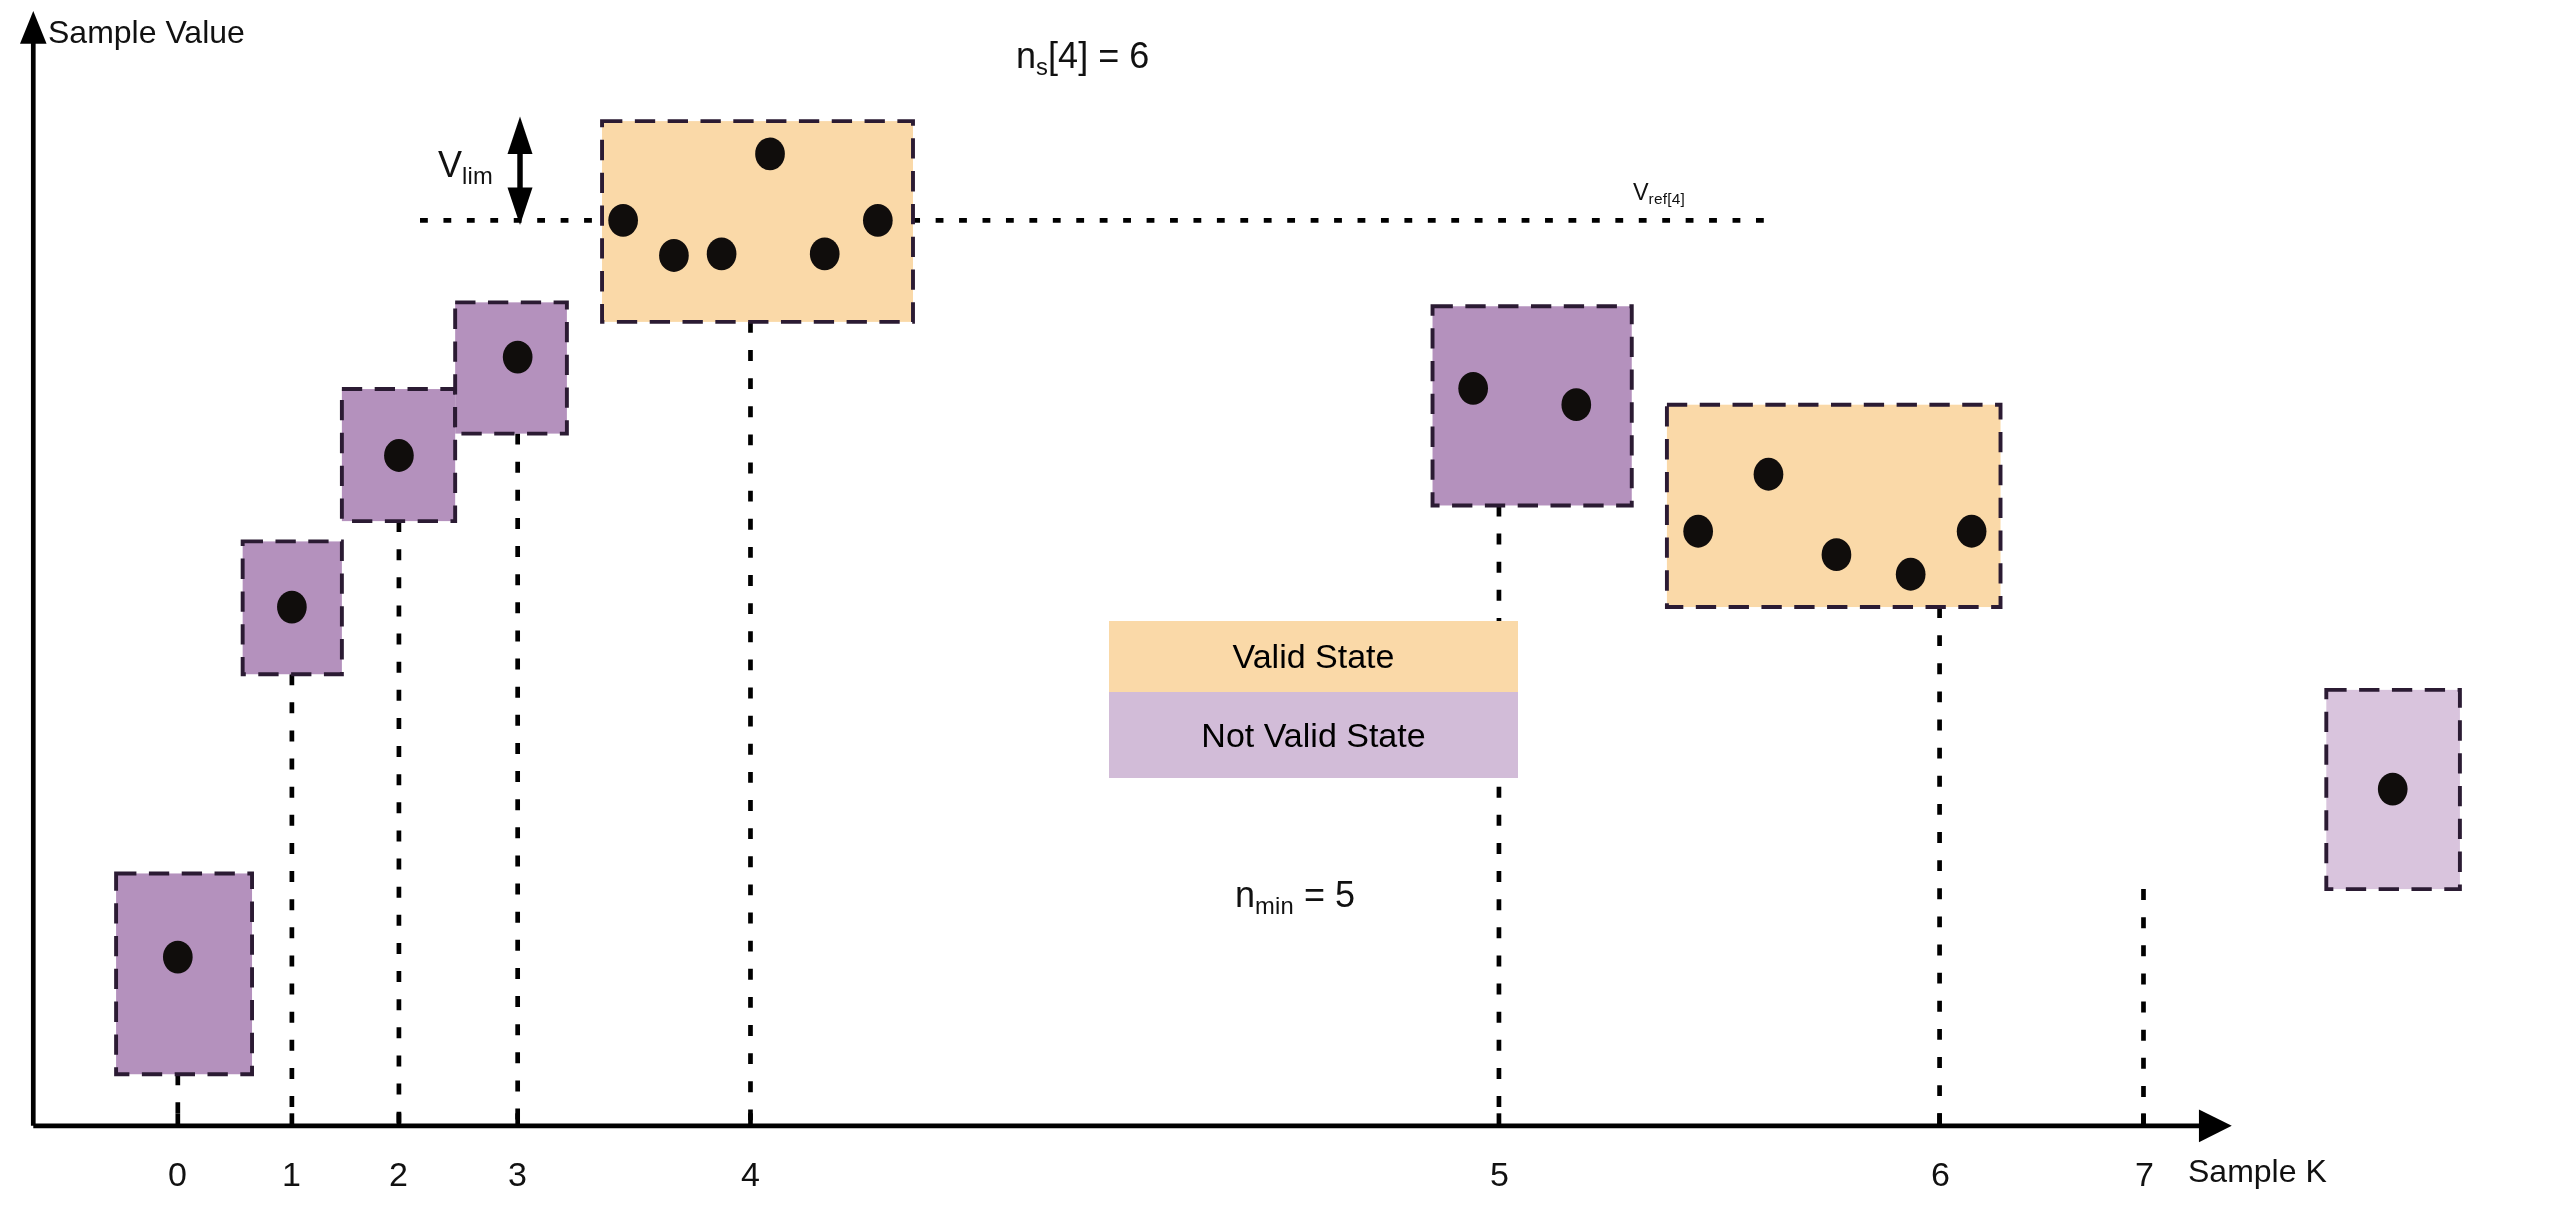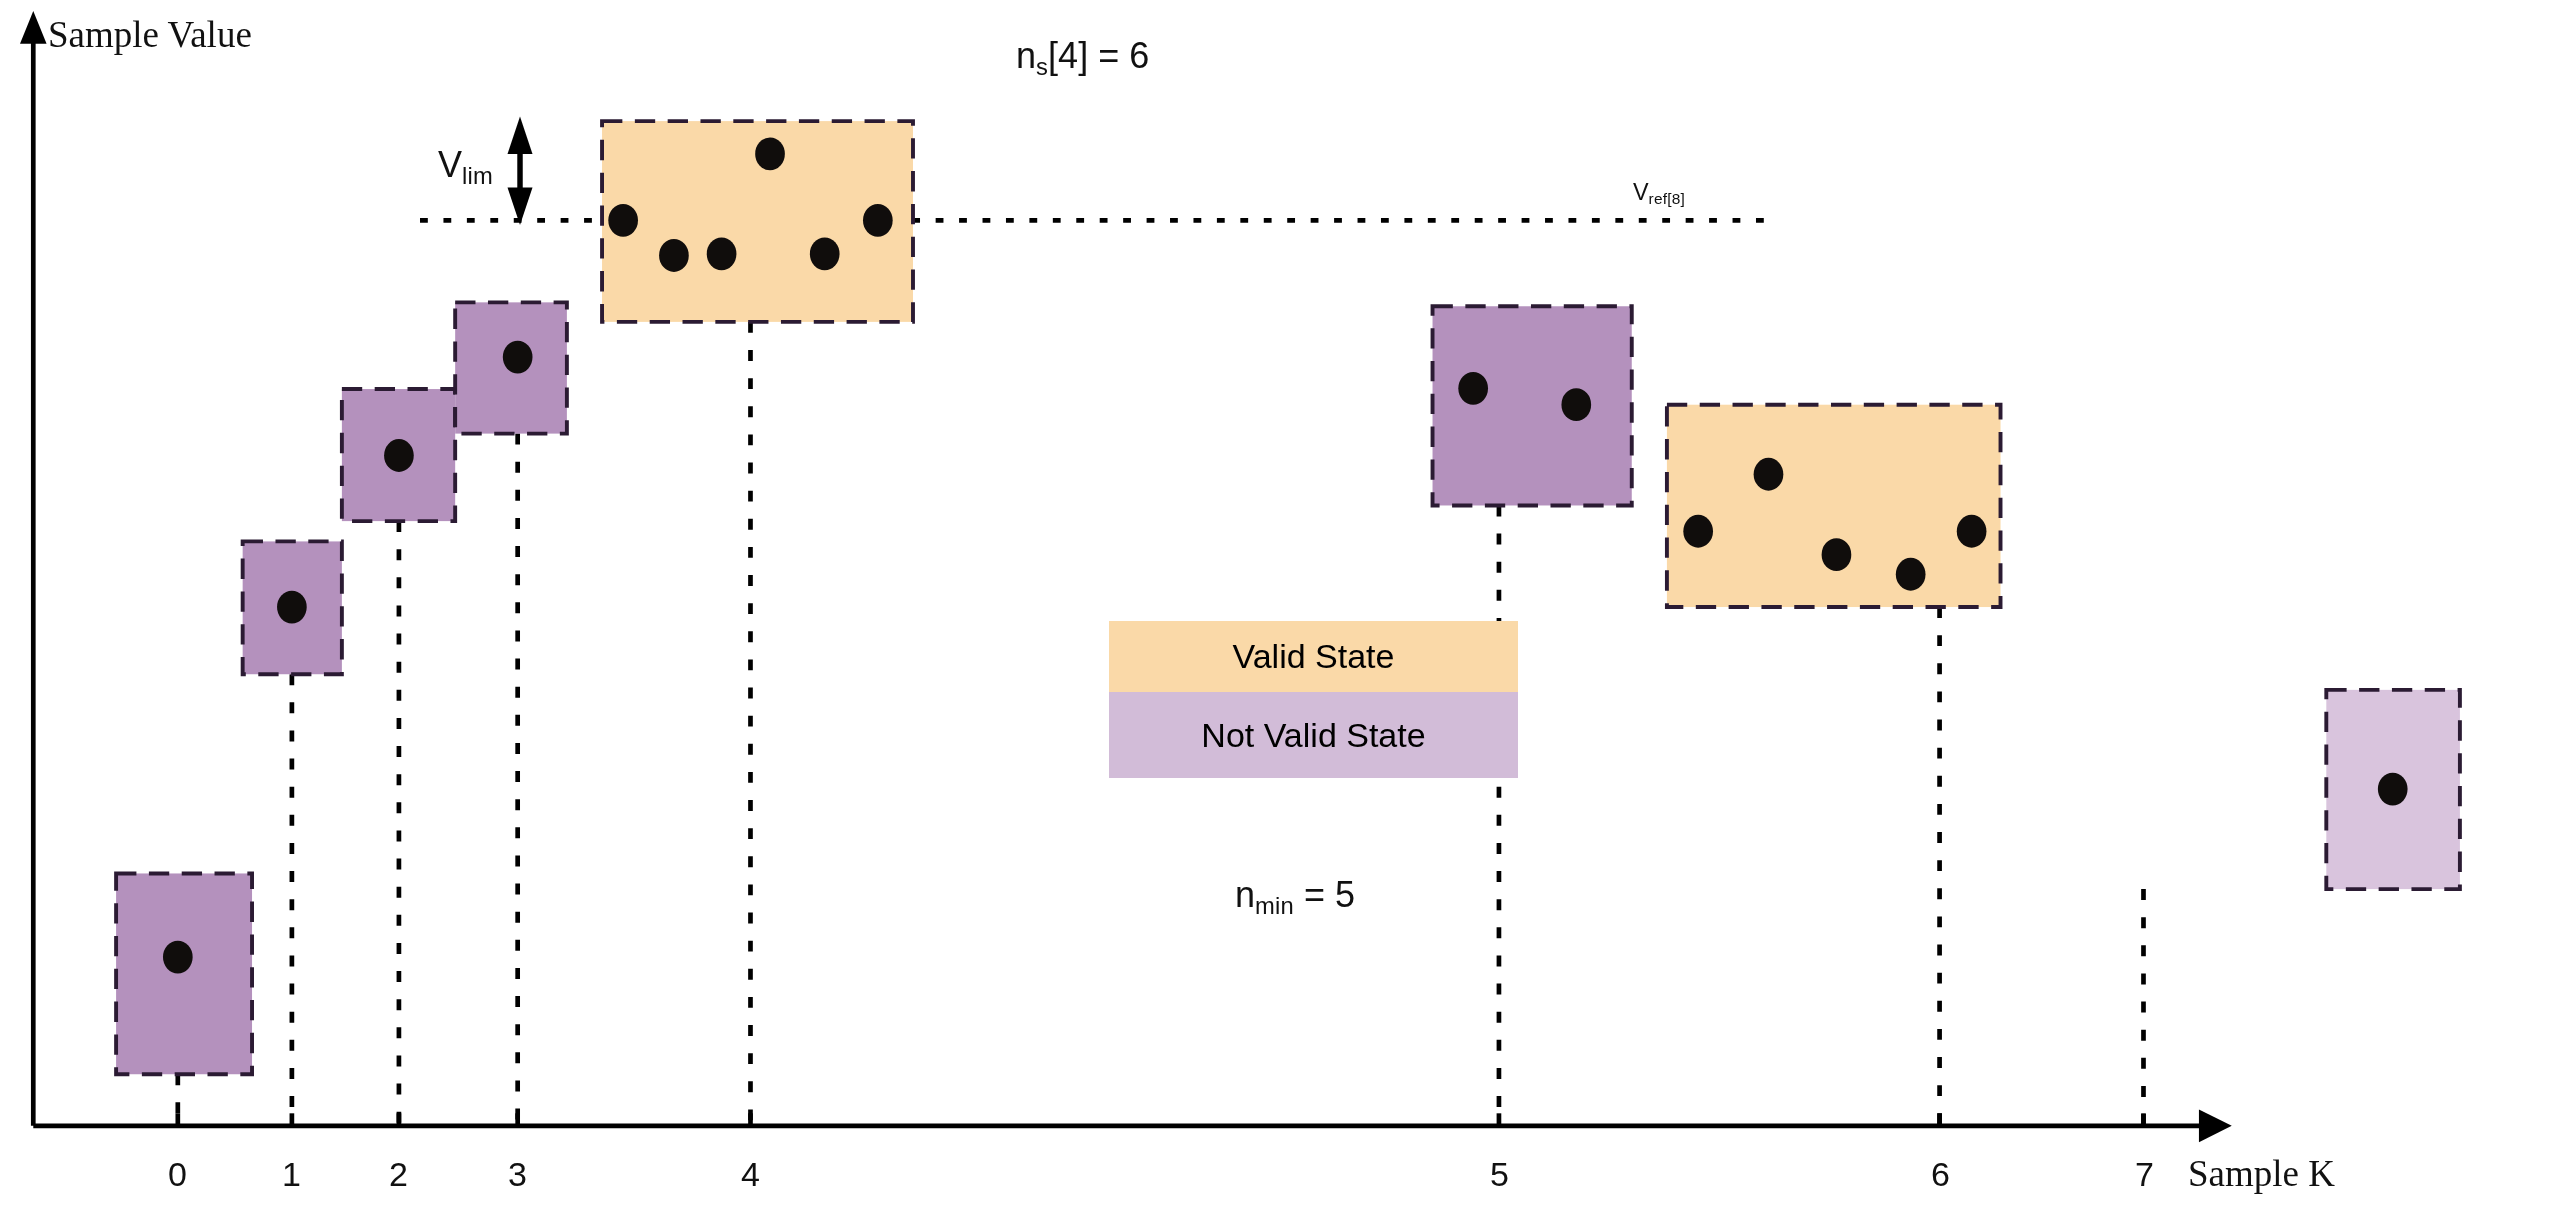--- a/index.html
+++ b/index.html
@@ -1,21 +1,21 @@
 <!DOCTYPE html>
 <html style="font-size:12.5px"><head>
 <meta charset="utf-8">
 <title>Sample Value vs State K</title>
 <style>
   html,body{margin:0;padding:0;background:#ffffff;}
   body{font-family:"Liberation Sans", sans-serif;}
   #stage{position:relative;width:2576px;height:1218px;background:#ffffff;overflow:hidden;}
   #stage svg{position:absolute;left:0;top:0;}
   .lbl{position:absolute;color:#111111;white-space:nowrap;line-height:1;}
-  .axis-title{font-size:37px;font-family:Liberation Serif, serif;}
+  .axis-title{font-size:32px;}
   .tick-lbl{font-size:34px;text-align:center;}
   .ann{font-size:36px;}
   .ann-small{font-size:23.4px;}
   .legend-txt{font-size:34px;}
   .sub{font-size:0.66em;vertical-align:-0.28em;letter-spacing:0.2px;}
   .legend-box{position:absolute;display:flex;align-items:center;justify-content:center;}
   .legend-valid{background:#fad9a8;text-align:center;}
   .legend-invalid{background:#d2bcd8;}
 </style>
 </head>
@@ -82,21 +82,21 @@
 
   <div class="lbl ann" style="left:1016px; top:38px;">
     <span>n</span><span class="sub">s</span><span>[4] = 6</span>
   </div>
 
   <div class="lbl ann" style="left:438px; top:147px;">
     <span>V</span><span class="sub">lim</span>
   </div>
 
   <div class="lbl ann-small" style="left:1633px; top:181px;">
-    <span>V</span><span class="sub">ref[8]</span>
+    <span>V</span><span class="sub">ref[4]</span>
   </div>
 
   <div class="legend-box legend-valid" style="left:1109px; top:621px; width:409px; height:71px;">
     <span class="legend-txt">Valid State</span>
   </div>
   <div class="legend-box legend-invalid" style="left:1109px; top:692px; width:409px; height:86px;">
     <span class="legend-txt">Not Valid State</span>
   </div>
 
   <div class="lbl ann" style="left:1235px; top:837px;margin-top:40px;">

